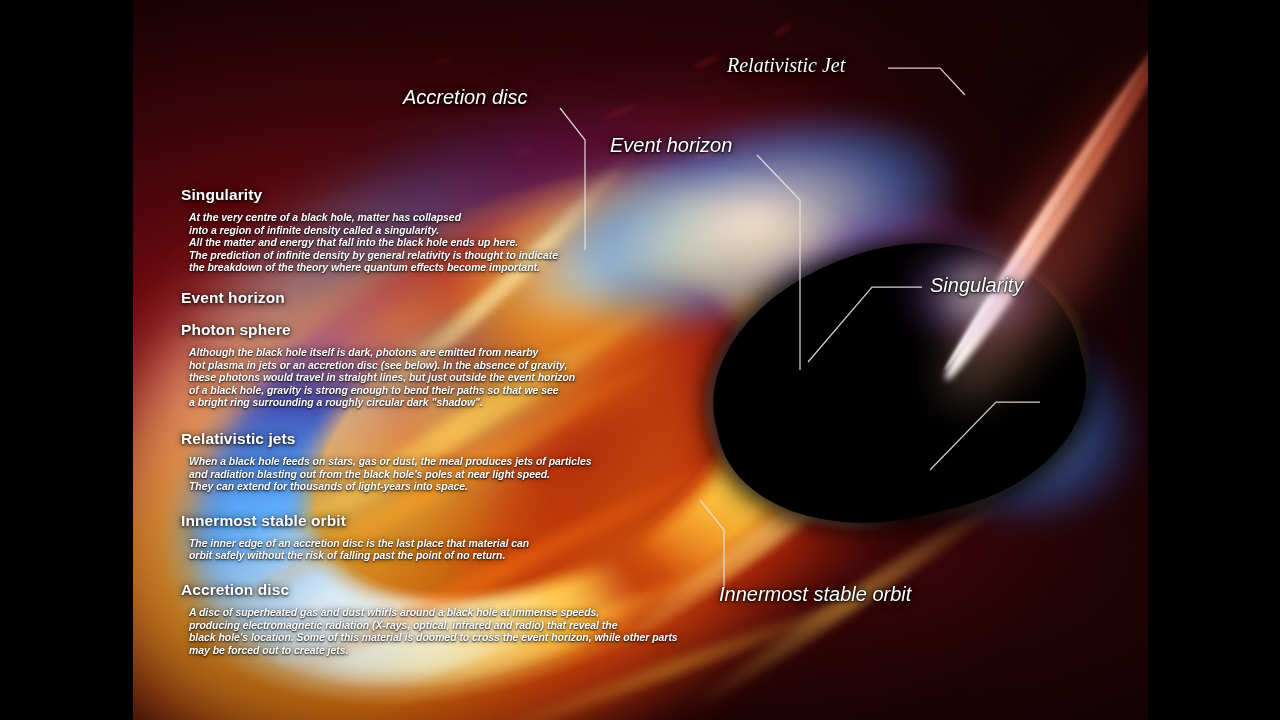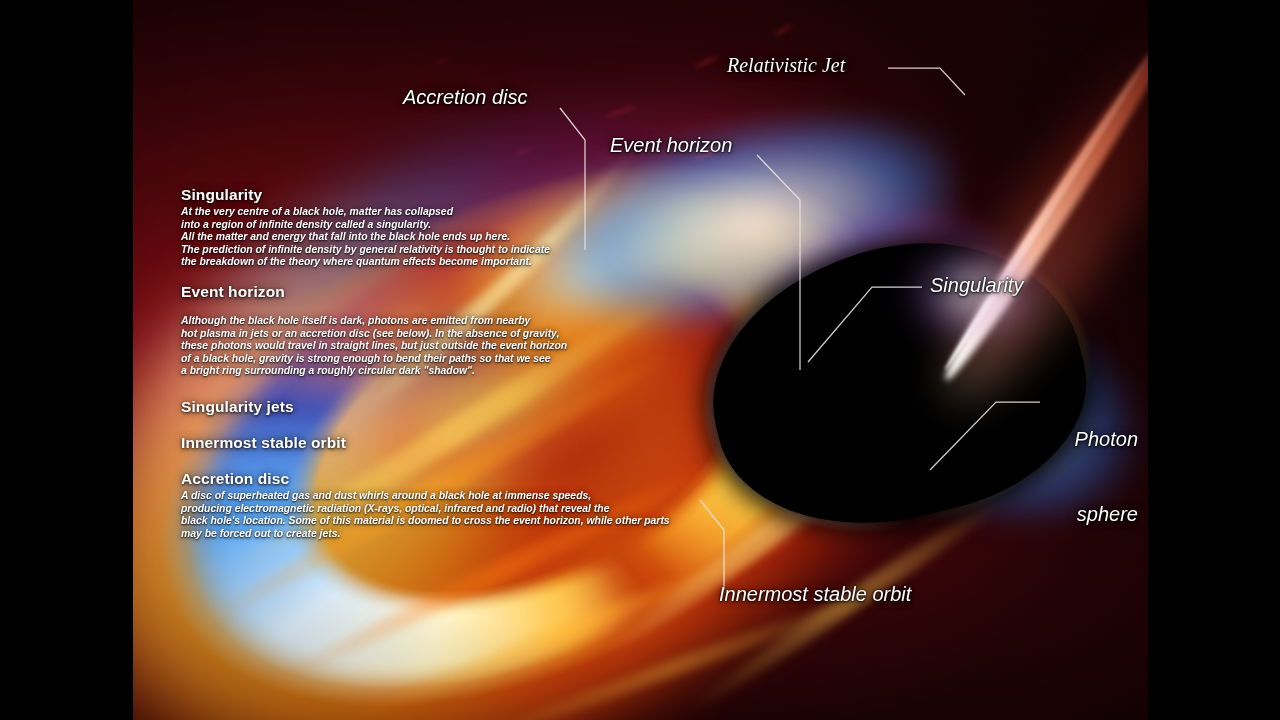--- a/index.html
+++ b/index.html
@@ -148,21 +148,21 @@
     border-radius:50%;}
   .jet-base{position:absolute;left:770px;top:215px;width:170px;height:120px;
     filter:blur(16px);opacity:.85;
     background:radial-gradient(48% 50% at 42% 66%, rgba(255,250,245,.9) 0%, rgba(226,200,255,.5) 38%, rgba(140,60,190,.28) 66%, rgba(60,10,90,0) 90%);}
 
   
   .panel{position:absolute;left:181px;top:186px;width:520px;color:#fff;z-index:30;}
   .blk{margin-bottom:14px;}
   .blk h3{margin:0 0 2px 0;font-size:15.5px;font-weight:bold;letter-spacing:.1px;
      text-shadow:0 1px 3px rgba(0,0,0,.9),0 0 8px rgba(0,0,0,.7);}
-  .blk p{margin:0;font-size:10.4px;line-height:12.6px;font-style:italic;font-weight:600;
+  .blk p{margin:8px;font-size:10.4px;line-height:12.6px;font-style:italic;font-weight:600;
      text-shadow:0 1px 2px rgba(0,0,0,.92),0 0 6px rgba(0,0,0,.6);}
 
   .callout{position:absolute;color:#fff;font-style:italic;font-size:20px;
      white-space:pre;z-index:30;
      text-shadow:0 1px 3px rgba(0,0,0,.95),0 0 10px rgba(0,0,0,.75),0 0 2px rgba(0,0,0,.9);}
   .callout.two{line-height:25px;text-align:right;}
 
   svg.leaders{position:absolute;left:0;top:0;width:1280px;height:720px;z-index:25;
     pointer-events:none;}
   svg.leaders line,svg.leaders polyline{stroke:#e8e2dd;stroke-width:1.25;fill:none;opacity:.92;}
@@ -234,39 +234,38 @@
 
   <div class="panel">
     <div class="blk">
       <h3>Singularity</h3>
       <p>At the very centre of a black hole, matter has collapsed<br>into a region of infinite density called a singularity.<br>All the matter and energy that fall into the black hole ends up here.<br>The prediction of infinite density by general relativity is thought to indicate<br>the breakdown of the theory where quantum effects become important.</p>
     </div>
     <div class="blk">
       <h3>Event horizon</h3>
     </div>
     <div class="blk">
+      <h3>Photon sphere</h3>
       <p>Although the black hole itself is dark, photons are emitted from nearby<br>hot plasma in jets or an accretion disc (see below). In the absence of gravity,<br>these photons would travel in straight lines, but just outside the event horizon<br>of a black hole, gravity is strong enough to bend their paths so that we see<br>a bright ring surrounding a roughly circular dark "shadow".</p>
     </div>
     <div class="blk" style="margin-top:20px;">
-      <h3>Singularity jets</h3>
+      <h3>Relativistic jets</h3>
+      <p>When a black hole feeds on stars, gas or dust, the meal produces jets of particles<br>and radiation blasting out from the black hole's poles at near light speed.<br>They can extend for thousands of light-years into space.</p>
     </div>
     <div class="blk" style="margin-top:18px;">
       <h3>Innermost stable orbit</h3>
+      <p>The inner edge of an accretion disc is the last place that material can<br>orbit safely without the risk of falling past the point of no return.</p>
     </div>
     <div class="blk" style="margin-top:18px;">
       <h3>Accretion disc</h3>
       <p>A disc of superheated gas and dust whirls around a black hole at immense speeds,<br>producing electromagnetic radiation (X-rays, optical, infrared and radio)  that reveal the<br>black hole's location. Some of this material is doomed to cross the event horizon, while other parts<br>may be forced out to create jets.</p>
     </div>
   </div>
 
   <div class="callout" style="left:403px;top:86px;">Accretion disc</div>
   <div class="callout" style="left:610px;top:134px;">Event horizon</div>
   <div class="callout" style="left:727px;top:54px;font-family:Liberation Serif, serif;">Relativistic Jet</div>
   <div class="callout" style="left:930px;top:274px;">Singularity</div>
-  <div class="callout two" style="left:1046px;top:377px;width:92px;">
-    <div>Photon</div>
-    <div>sphere</div>
-  </div>
   <div class="callout" style="left:719px;top:583px;">Innermost stable orbit</div>
 
   <div class="bar l"></div>
   <div class="bar r"></div>
 </div>
 
 </body></html>

